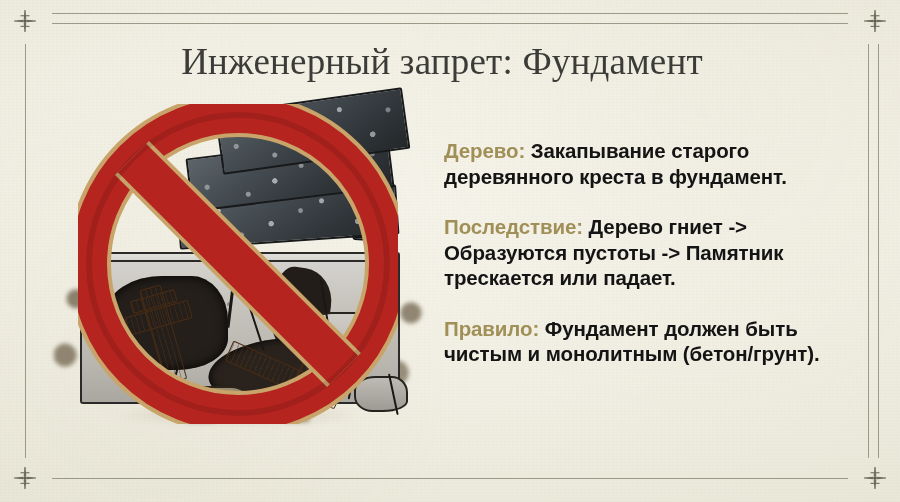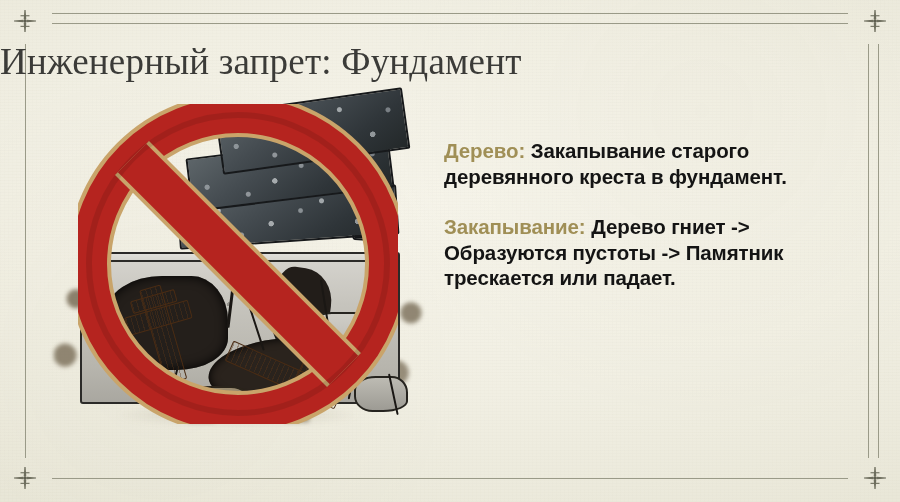--- a/index.html
+++ b/index.html
@@ -45,20 +45,21 @@
   .orn-tl { left: 12px;  top: 8px; }
   .orn-tr { left: 862px; top: 8px; }
   .orn-bl { left: 12px;  top: 465px; }
   .orn-br { left: 862px; top: 465px; }
 
   
   .title {
     position: absolute;
     left: 0; right: 16px;
     top: 41px;
+    text-align: center;
     font-family: "Liberation Serif", serif;
     font-size: 37px;
     line-height: 1.12;
     color: #3b3b38;
     letter-spacing: .2px;
     white-space: nowrap;
   }
 
   
   .copy {
@@ -381,20 +382,24 @@
   </div>
 
   <div class="copy">
 
     <p class="para">
       <span class="lbl">Дерево:</span>
       <span class="body">Закапывание старого деревянного креста в фундамент.</span>
     </p>
 
     <p class="para">
-      <span class="lbl">Закапывание:</span>
+      <span class="lbl">Последствие:</span>
       <span class="body">Дерево гниет -&gt; Образуются пустоты -&gt; Памятник трескается или падает.</span>
     </p>
 
+    <p class="para">
+      <span class="lbl">Правило:</span>
+      <span class="body">Фундамент должен быть чистым и монолитным (бетон/грунт).</span>
+    </p>
 
   </div>
 
 </div>
 
 </body></html>

